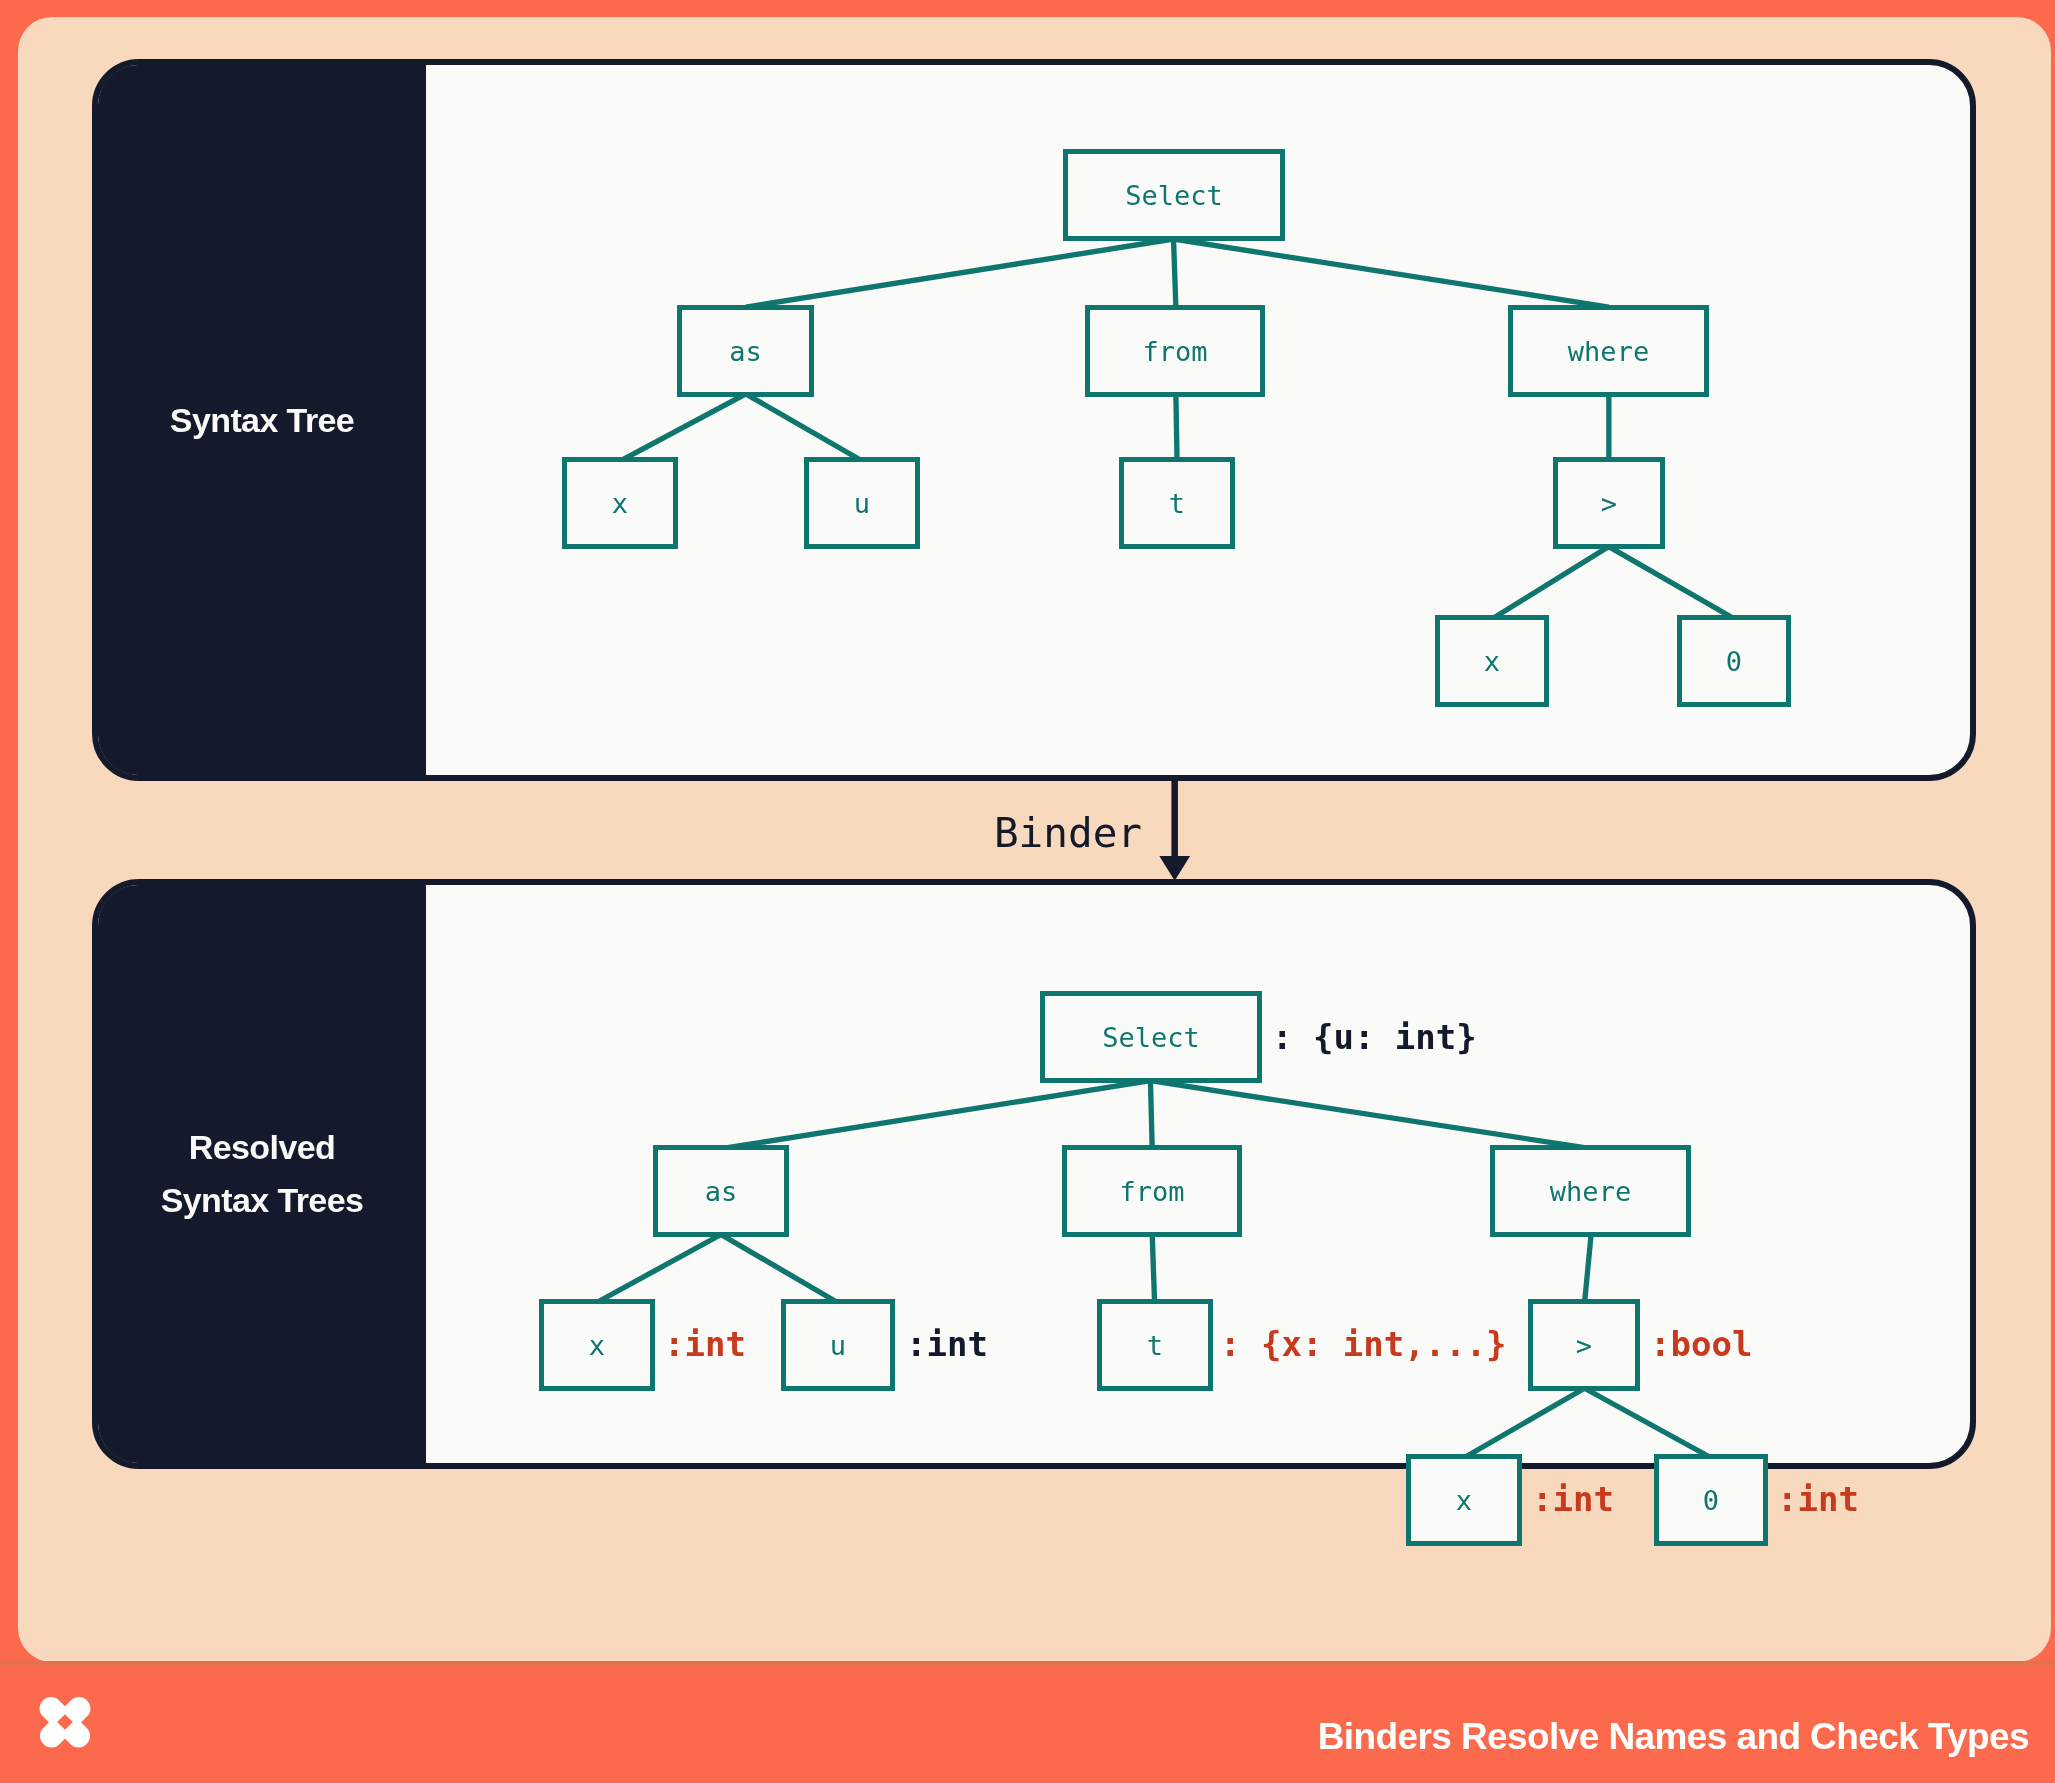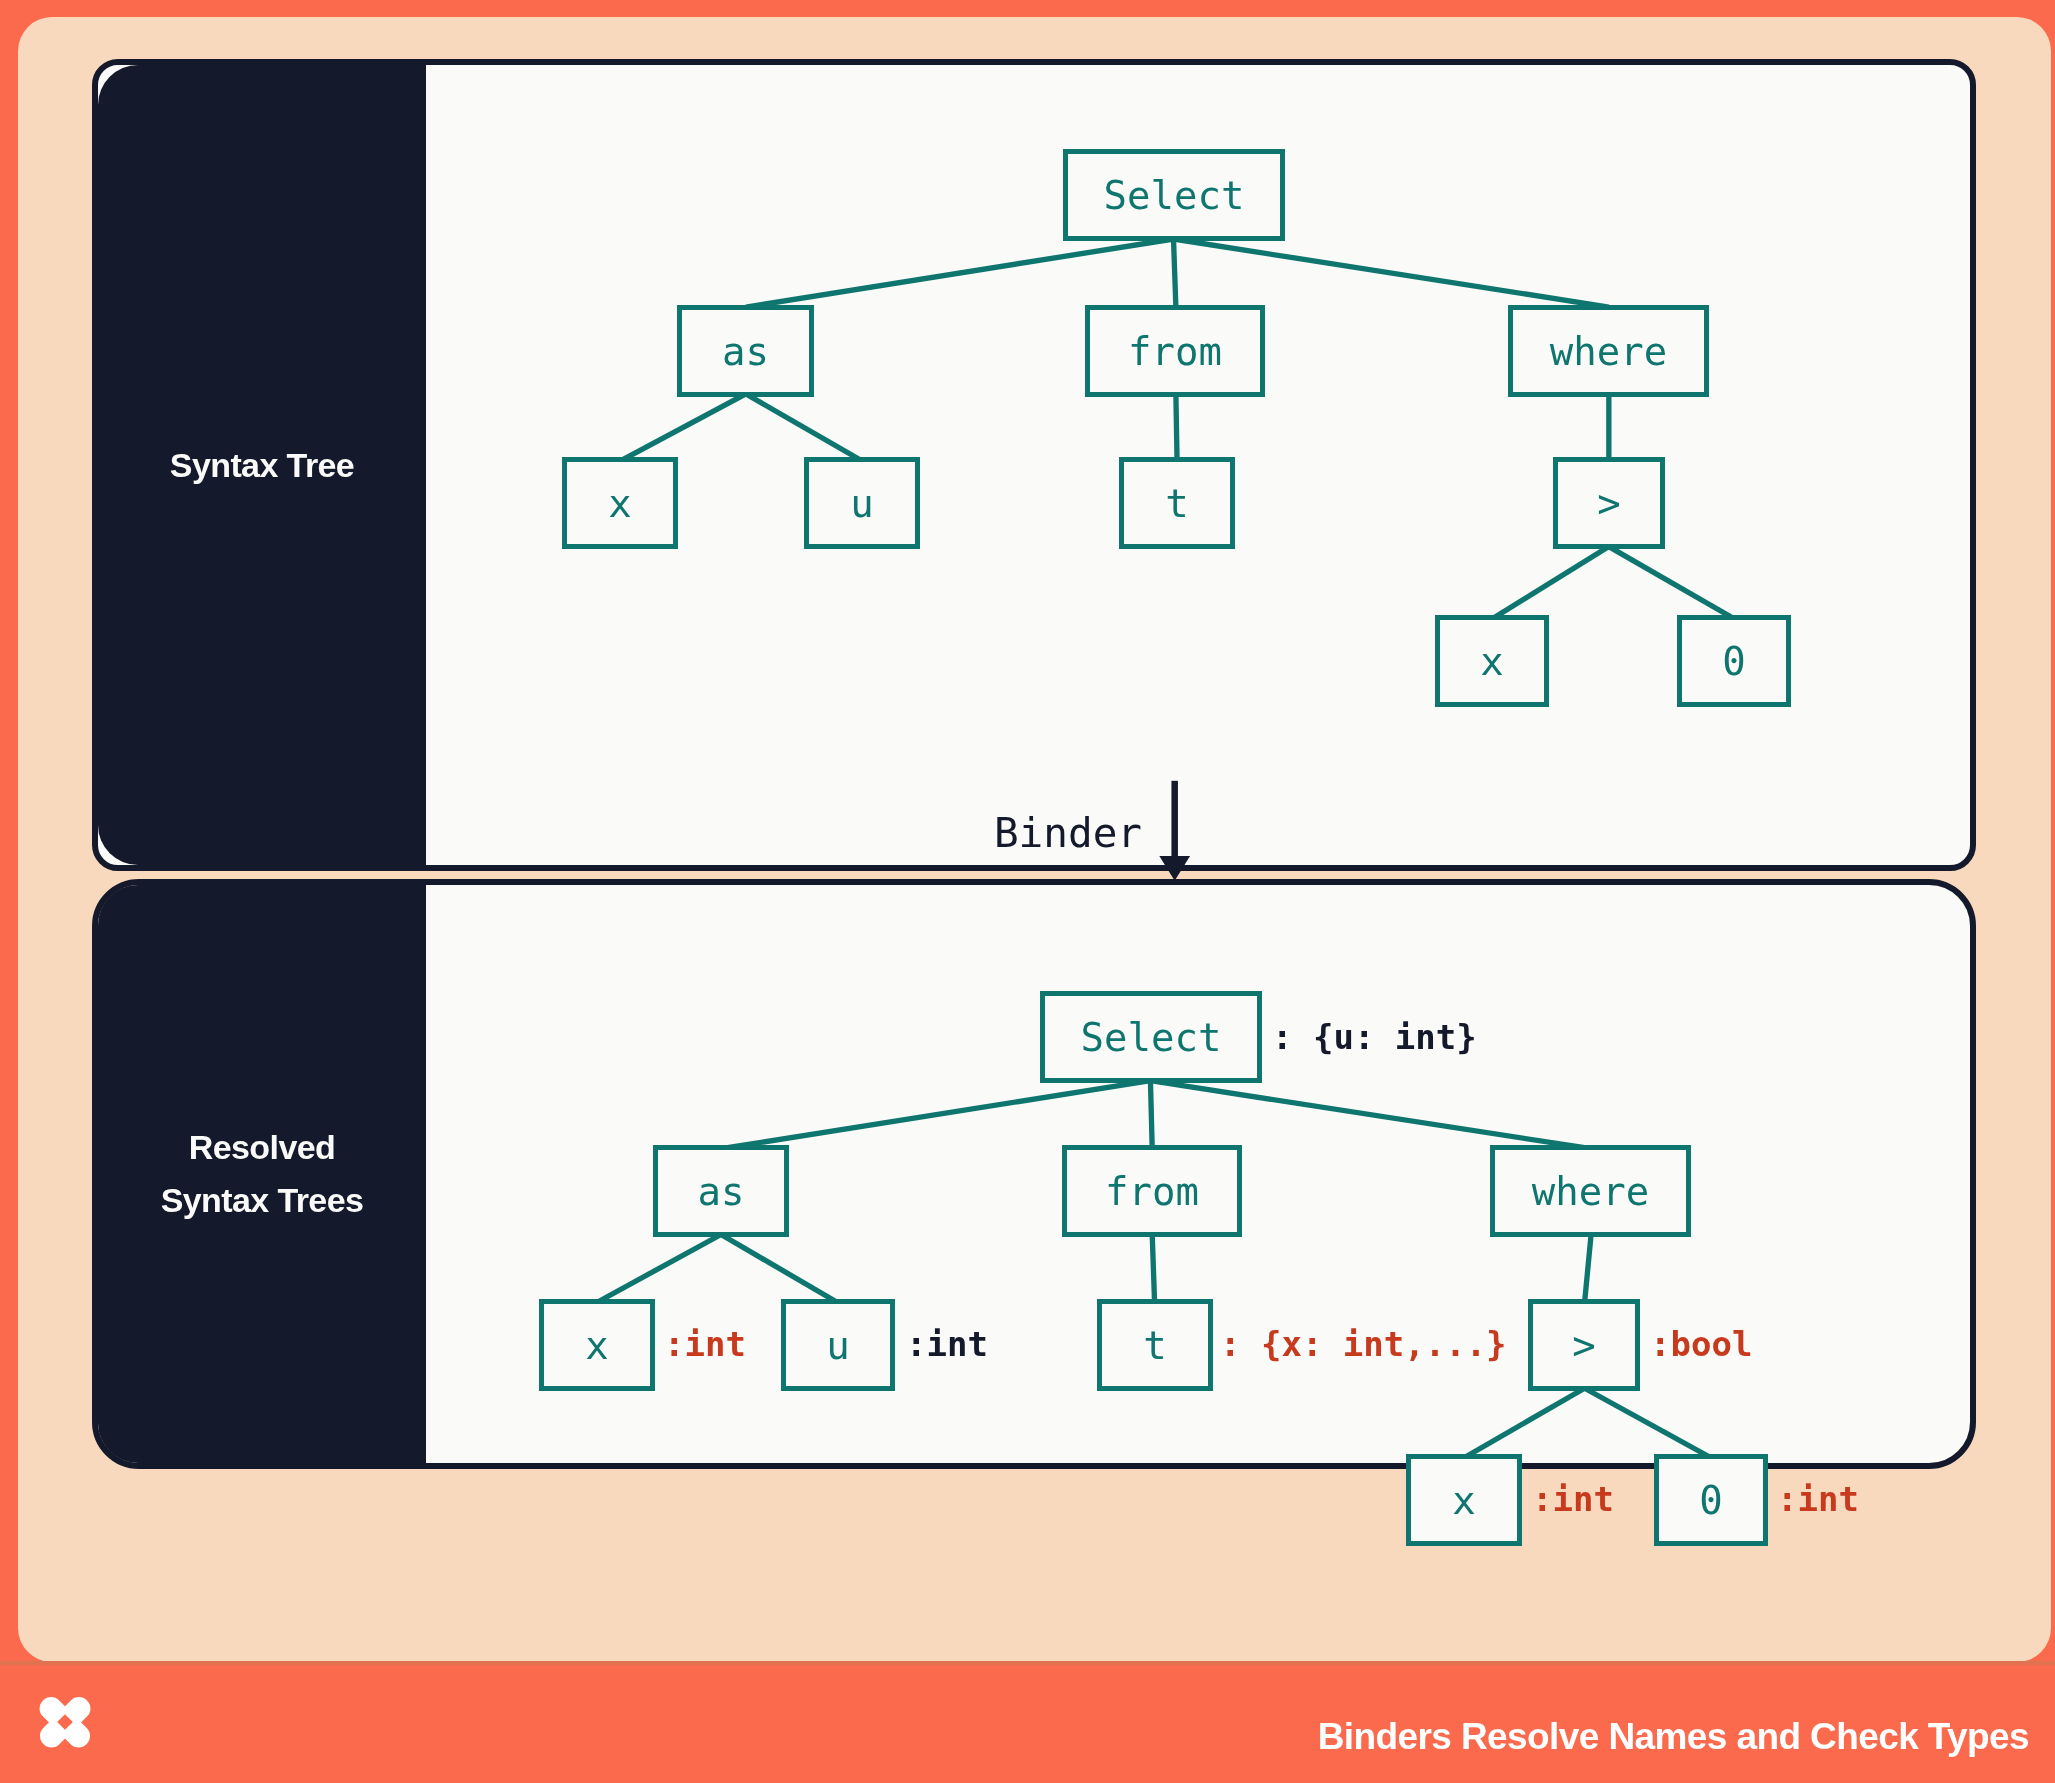--- a/index.html
+++ b/index.html
@@ -21,42 +21,42 @@
   }
   
   .panel{
     left:92px;width:1884px;
     background:#FAFAF8;
     border:6px solid #141A2B;
     border-radius:47px;
     box-sizing:border-box;
     display:flex;
   }
-  .panel.top{top:59px;height:812px;border-radius:26px;}
+  .panel.top{top:59px;height:722px;}
   .panel.bottom{top:879px;height:590px;}
   .sidebar{
     width:328px;flex:0 0 328px;height:100%;
     background:#141A2B;
     border-radius:40px 0 0 40px;
     display:flex;align-items:center;justify-content:center;
     text-align:center;
   }
   .sidebar-title{
     color:#FAFAF8;font-weight:700;font-size:34px;line-height:53px;
     letter-spacing:-0.6px;
   }
   
   .node{
     background:#FAFAF8;
     border:5.3px solid #0E756F;
     box-sizing:border-box;
     display:flex;align-items:center;justify-content:center;
     color:#0E756F;
     font-family:"DejaVu Sans Mono", monospace;
-    font-size:39px;
+    font-size:27px;
     text-align:right;
   }
   .ann{
     font-family:"DejaVu Sans Mono", monospace;
     font-weight:700;font-size:34px;white-space:pre;
     transform:translateY(-50%);
   }
   .ann.red{color:#C73A1D;}
   .ann.navy{color:#141A2B;}
   .edges{left:0;top:0;width:2056px;height:1784px;pointer-events:none;}

